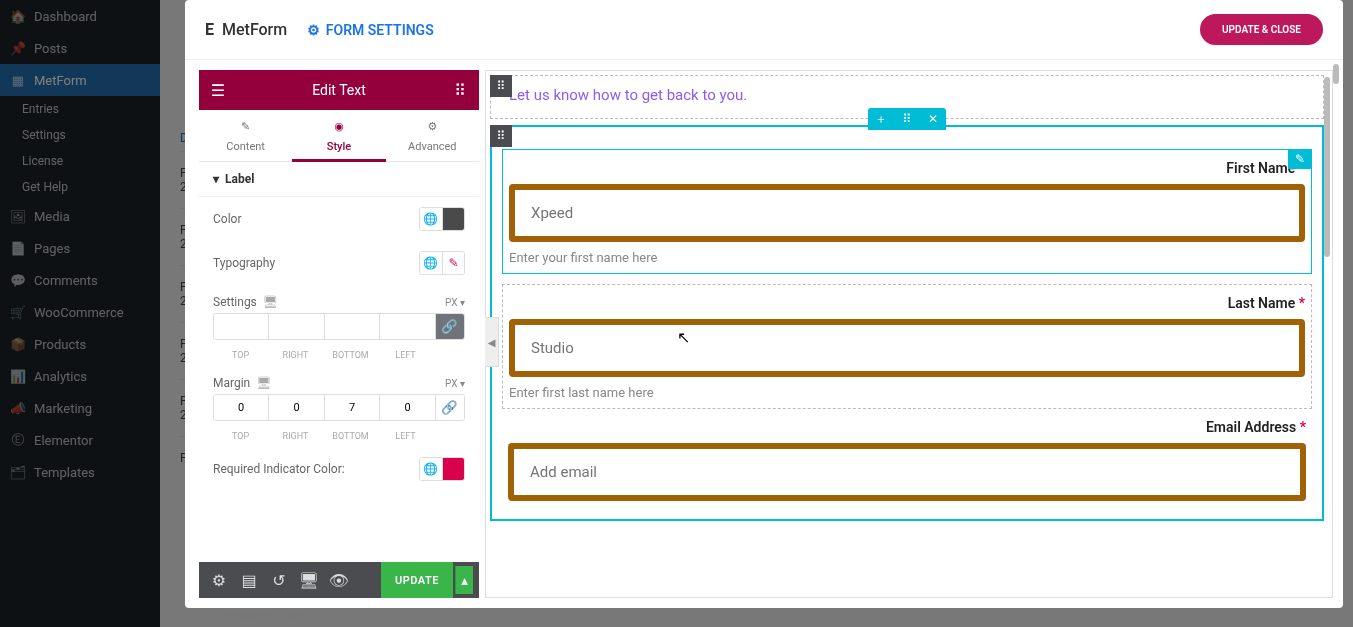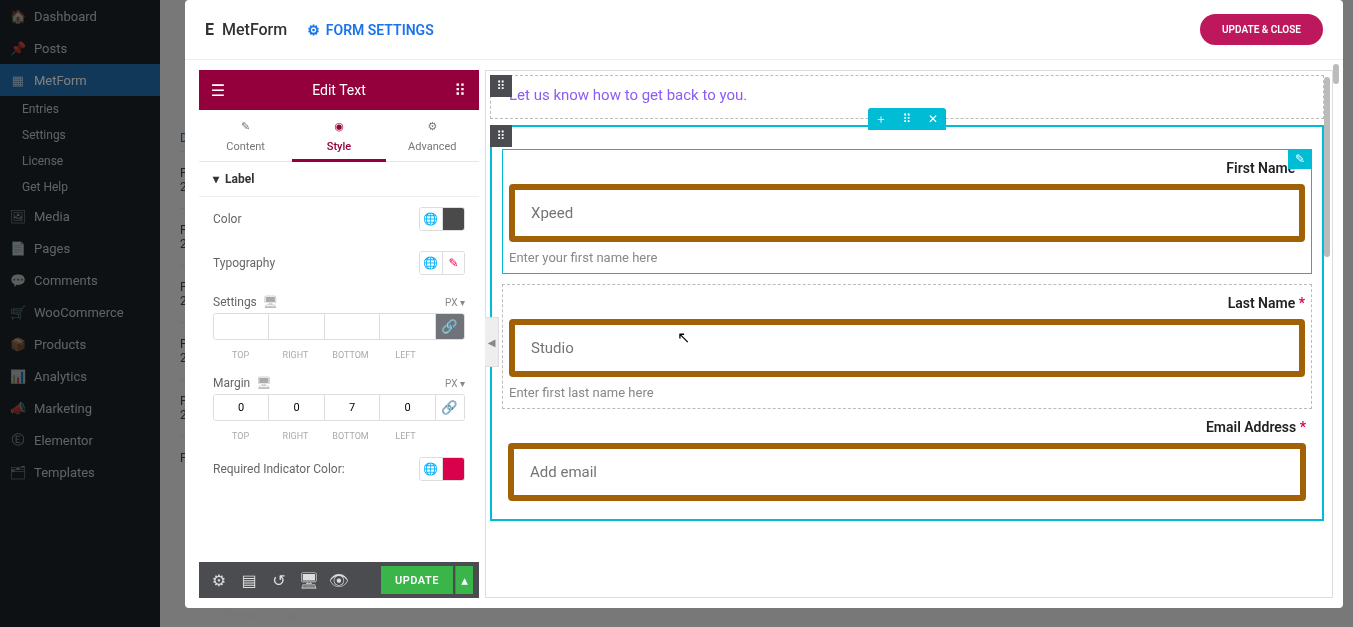--- a/index.html
+++ b/index.html
@@ -60,21 +60,21 @@
   .dim-inputs { display:flex; gap:0; border:1px solid #ddd; border-radius:3px; overflow:hidden; }
   .dim-inputs input { width:25%; border:none; border-right:1px solid #ddd; text-align:center; font-size:11px; padding:6px 0; outline:none; }
   .dim-inputs .link-btn { width:32px; display:flex; align-items:center; justify-content:center; background:#fff; border:none; cursor:pointer; }
   .dim-inputs .link-btn.active { background:#71737a; color:#fff; }
   .dim-labels { display:flex; font-size:9px; color:#aaa; text-align:center; margin-top:10px; }
   .dim-labels span { flex:1; }
   .dim-labels span.last { width:32px; flex:0 0 32px; }
 
   .el-footer { height: 36px; background: #4b4c50; display:flex; align-items:center; padding: 0 6px; gap: 2px; }
   .el-footer .fbtn { width:28px; height:28px; display:flex; align-items:center; justify-content:center; color:#ddd; cursor:pointer; }
-  .el-footer .update-btn { margin-left:auto; background:#39b54a; color:#fff; border:none; height:28px; padding:0 14px; font-size:11px; font-weight:600; cursor:pointer; letter-spacing:.5px; }
+  .el-footer .update-btn { margin-left:auto; background:#39b54a; color:#fff; border:none; height:36px; padding:0 14px; font-size:11px; font-weight:600; cursor:pointer; letter-spacing:.5px; }
   .el-footer .update-caret { background:#39b54a; color:#fff; border:none; border-left:1px solid rgba(0,0,0,.15); height:28px; width:18px; cursor:pointer; }
 
   
   .canvas-wrap { flex:1; position:relative; border:1px solid #ddd; display:flex; }
   .collapse-tab { position:absolute; left:-1px; top:246px; width:14px; height:50px; background:#eee; border:1px solid #ddd; border-left:none; display:flex; align-items:center; justify-content:center; font-size:10px; color:#888; cursor:pointer; z-index:5; }
   .canvas { flex:1; position:relative; padding: 0 0 0 0; overflow:hidden; }
   .canvas::after { content:''; position:absolute; right:2px; top:6px; width:6px; height:180px; background:#bbb; border-radius:3px; }
   .cv-section { position:relative; border:1px dashed #bbb; margin:4px 8px 6px 4px; padding: 0 18px 14px 18px; }
   .cv-handle { position:absolute; left:-1px; top:-1px; width:22px; height:22px; background:#4b4c50; color:#fff; display:flex; align-items:center; justify-content:center; font-size:12px; }
   .cv-title { font-size: 28px; font-weight:800; color:#151515; margin-top:22px; }

